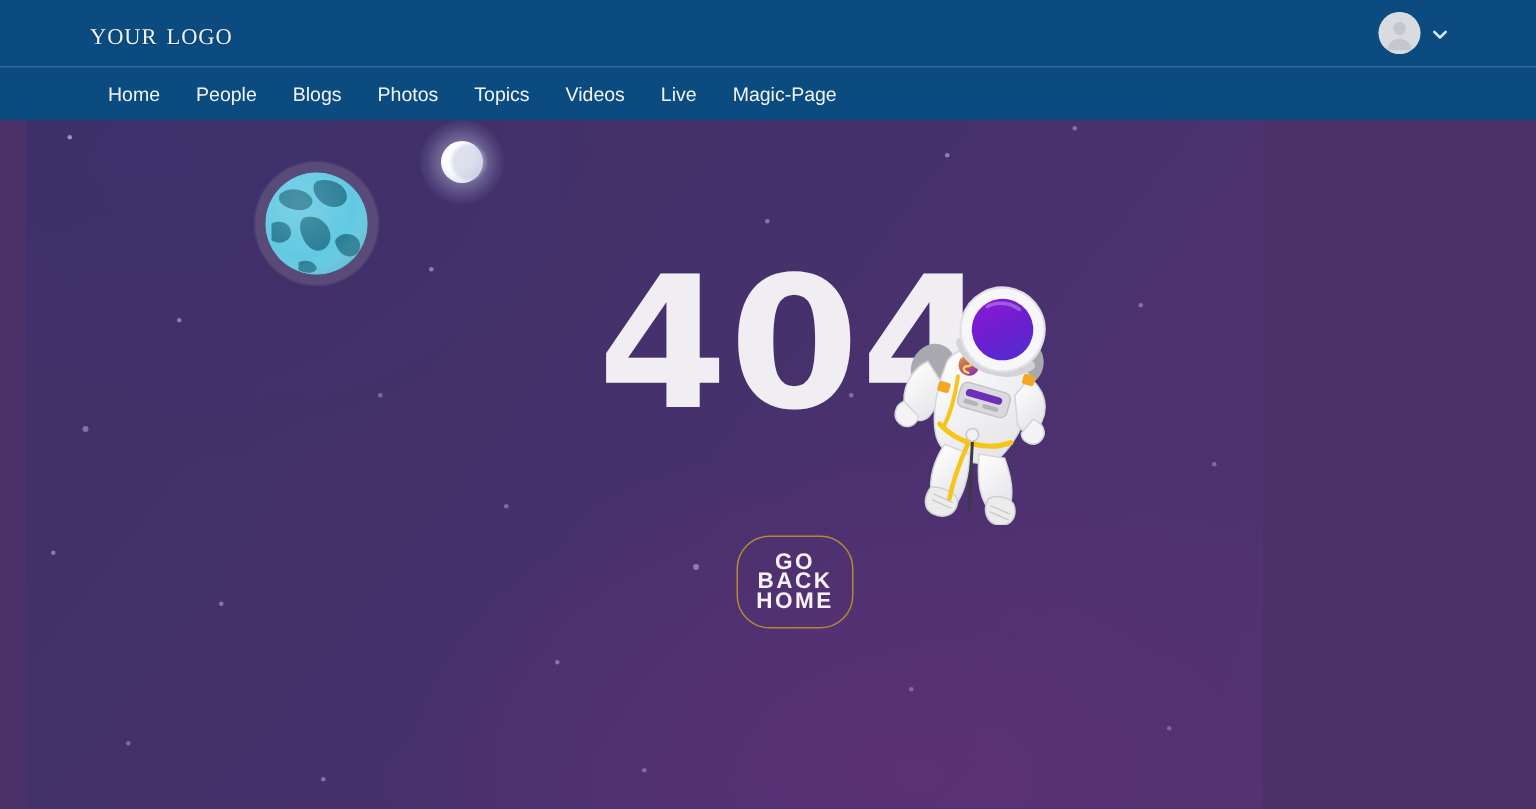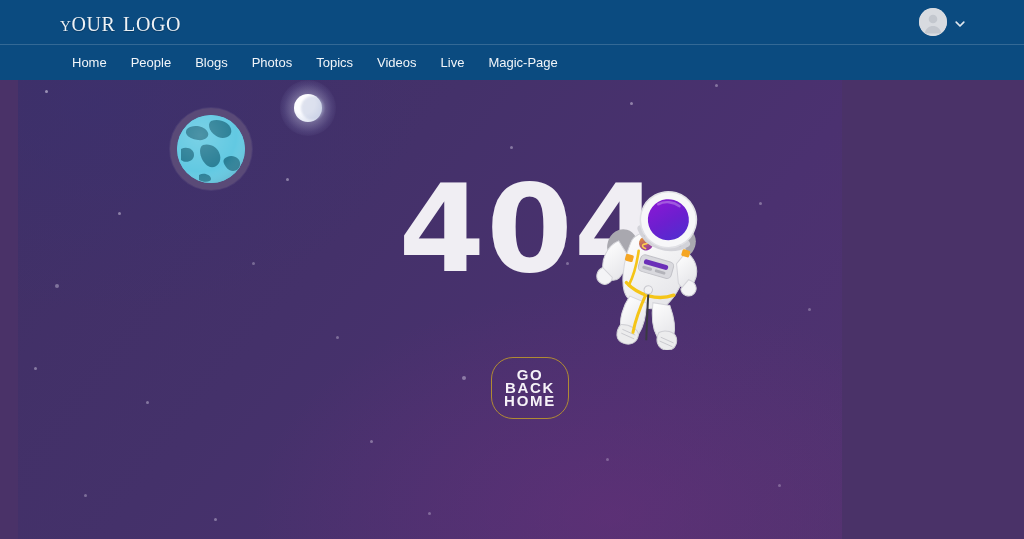--- a/index.html
+++ b/index.html
@@ -34,21 +34,21 @@
     width: 100%;
     height: 100%;
   }
 
   .logo {
     position: absolute;
     left: 60px;
     top: 50%;
     transform: translateY(-50%);
     font-family: "Liberation Serif", serif;
-    font-size: 28px;
+    font-size: 22px;
     color: #eef2f6;
     letter-spacing: 0.6px;
     font-variant: small-caps;
     text-transform: lowercase;
     white-space: nowrap;
     text-shadow: 0 1px 1px rgba(0,0,0,0.25);
   }
   .logo::first-letter { font-size: 21px; }
 
   .account {

